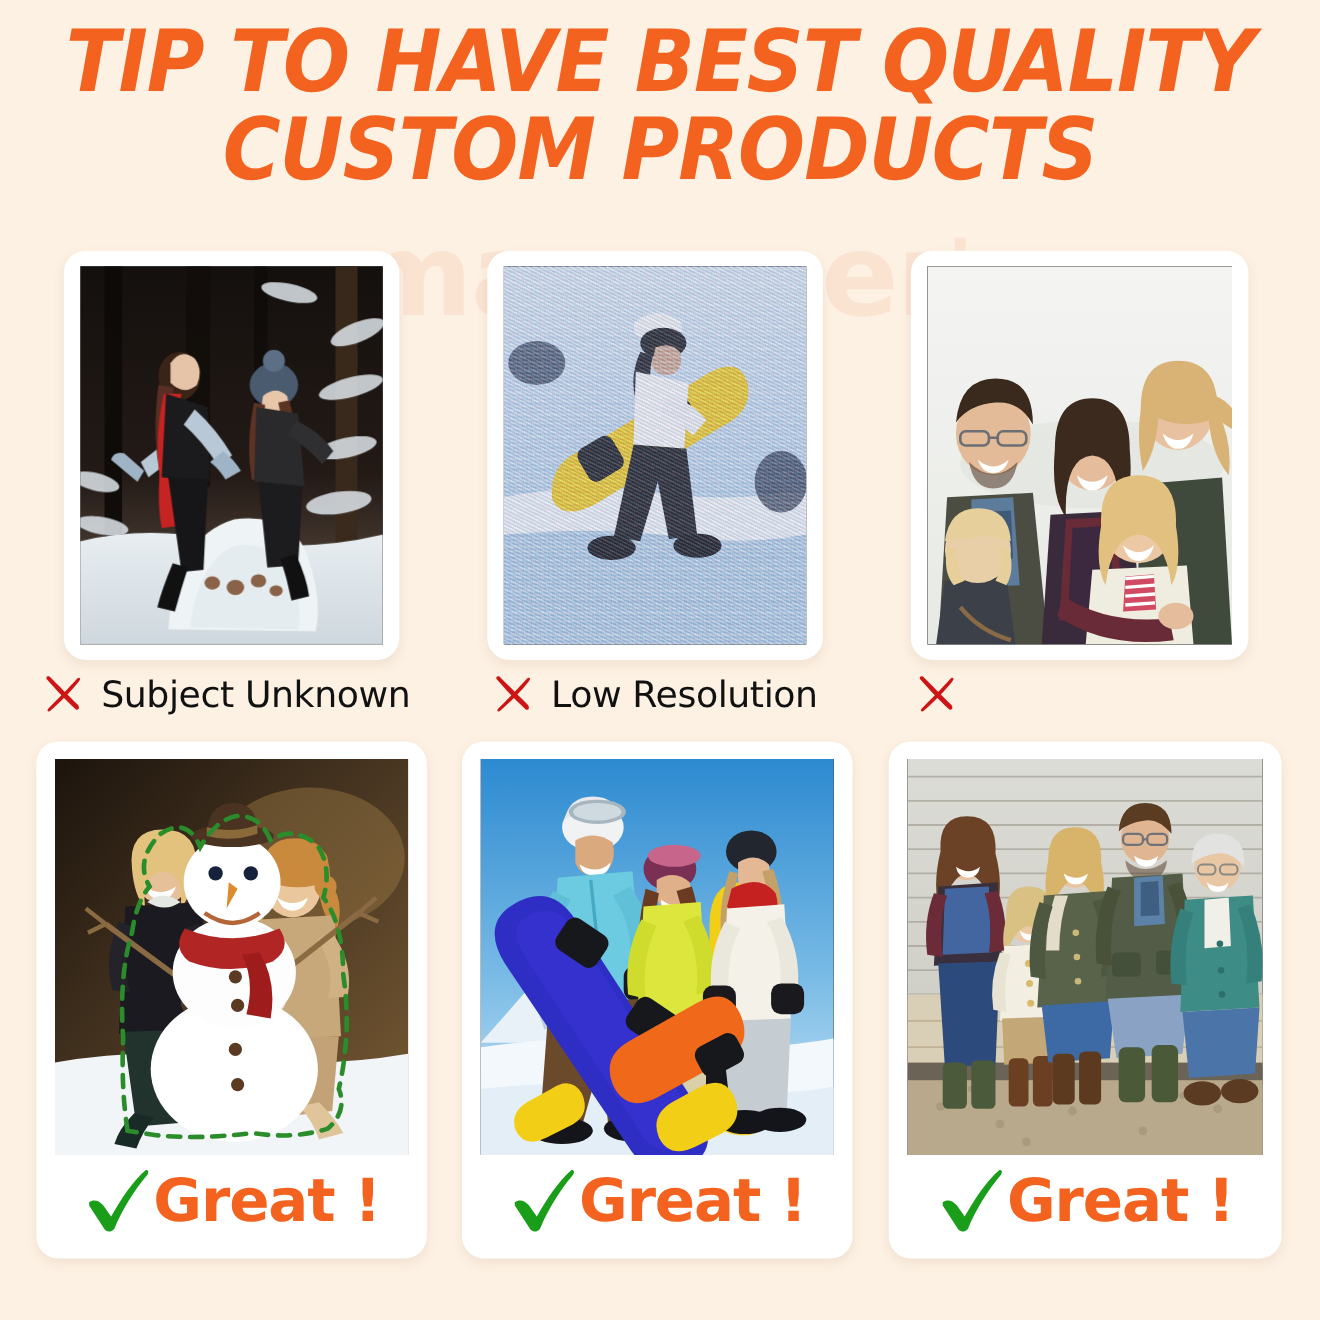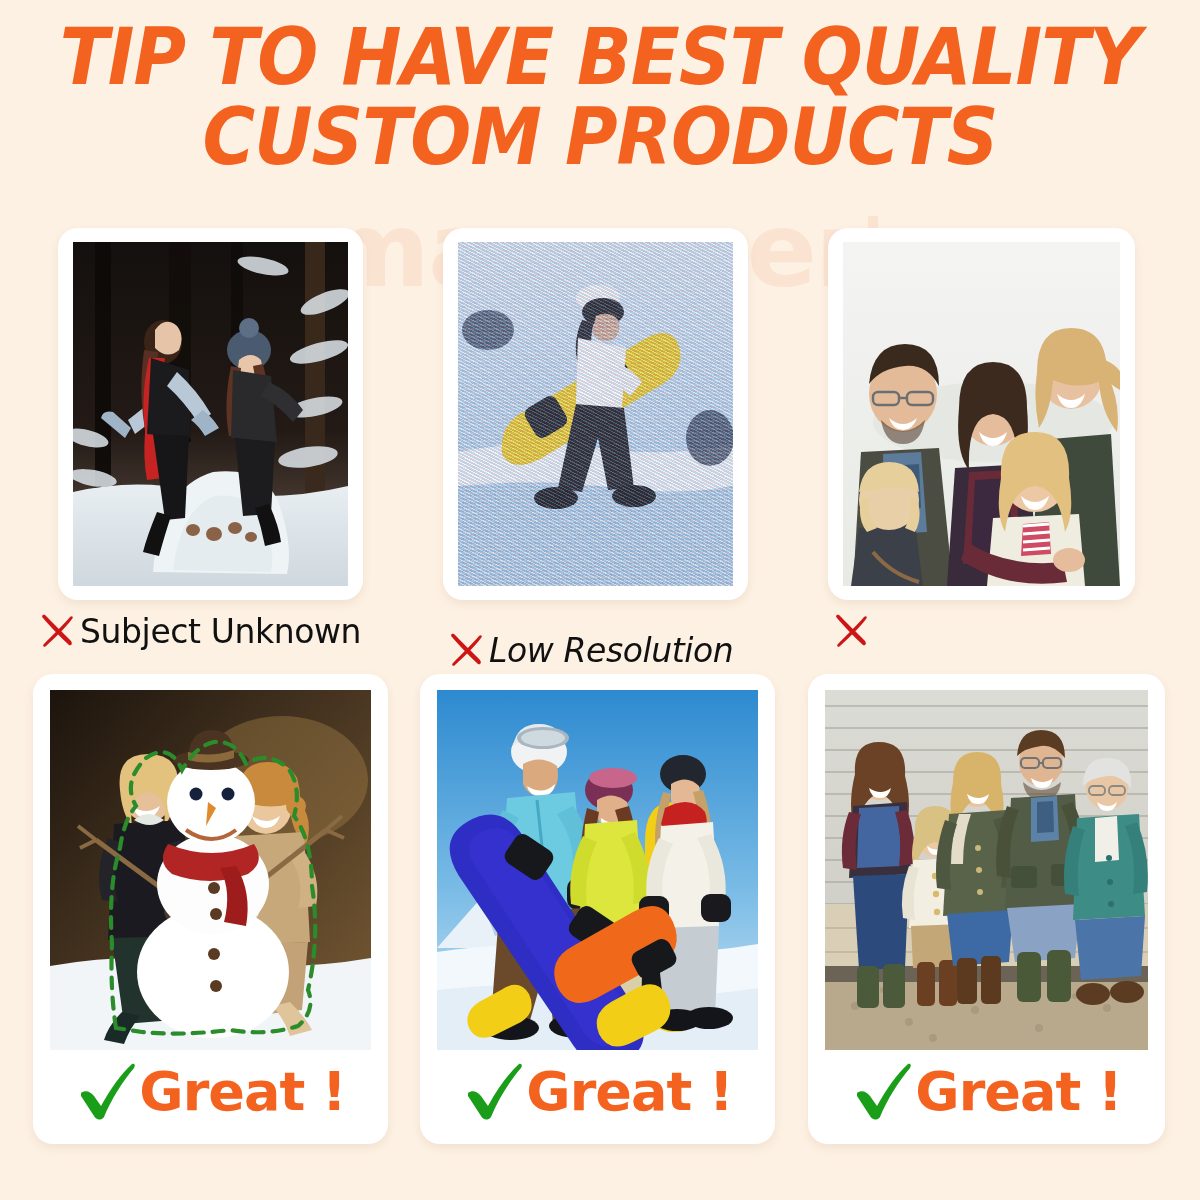--- a/index.html
+++ b/index.html
@@ -73,31 +73,31 @@
   .card.b1{left:33px;top:674px;width:355px;height:470px;}
   .card.b1 .photo{left:17px;top:16px;width:321px;height:360px;}
   .card.b2{left:420px;top:674px;width:355px;height:470px;}
   .card.b2 .photo{left:17px;top:16px;width:321px;height:360px;}
   .card.b3{left:808px;top:674px;width:357px;height:470px;}
   .card.b3 .photo{left:17px;top:16px;width:323px;height:360px;}
 
   
   .caption{
     position:absolute;
-    display:flex;align-items:center;gap:2px;
+    display:flex;align-items:center;gap:14px;
     height:48px;
     z-index:4;
   }
   .caption .txt{
     font-family:"DejaVu Sans","Liberation Sans",sans-serif;
     font-size:33px;font-weight:400;color:#111;
     white-space:nowrap;letter-spacing:-0.4px;
   }
   .cap1{left:36px;top:607px;}
-  .cap2{left:445px;top:626px;font-style:italic;}
+  .cap2{left:445px;top:607px;}
   .cap3{left:830px;top:607px;}
 
   
   .great{
     position:absolute;left:0;right:0;bottom:14px;
     display:flex;align-items:center;justify-content:center;gap:0;
     height:78px;
   }
   .great .txt{
     font-family:"DejaVu Sans","Liberation Sans",sans-serif;

